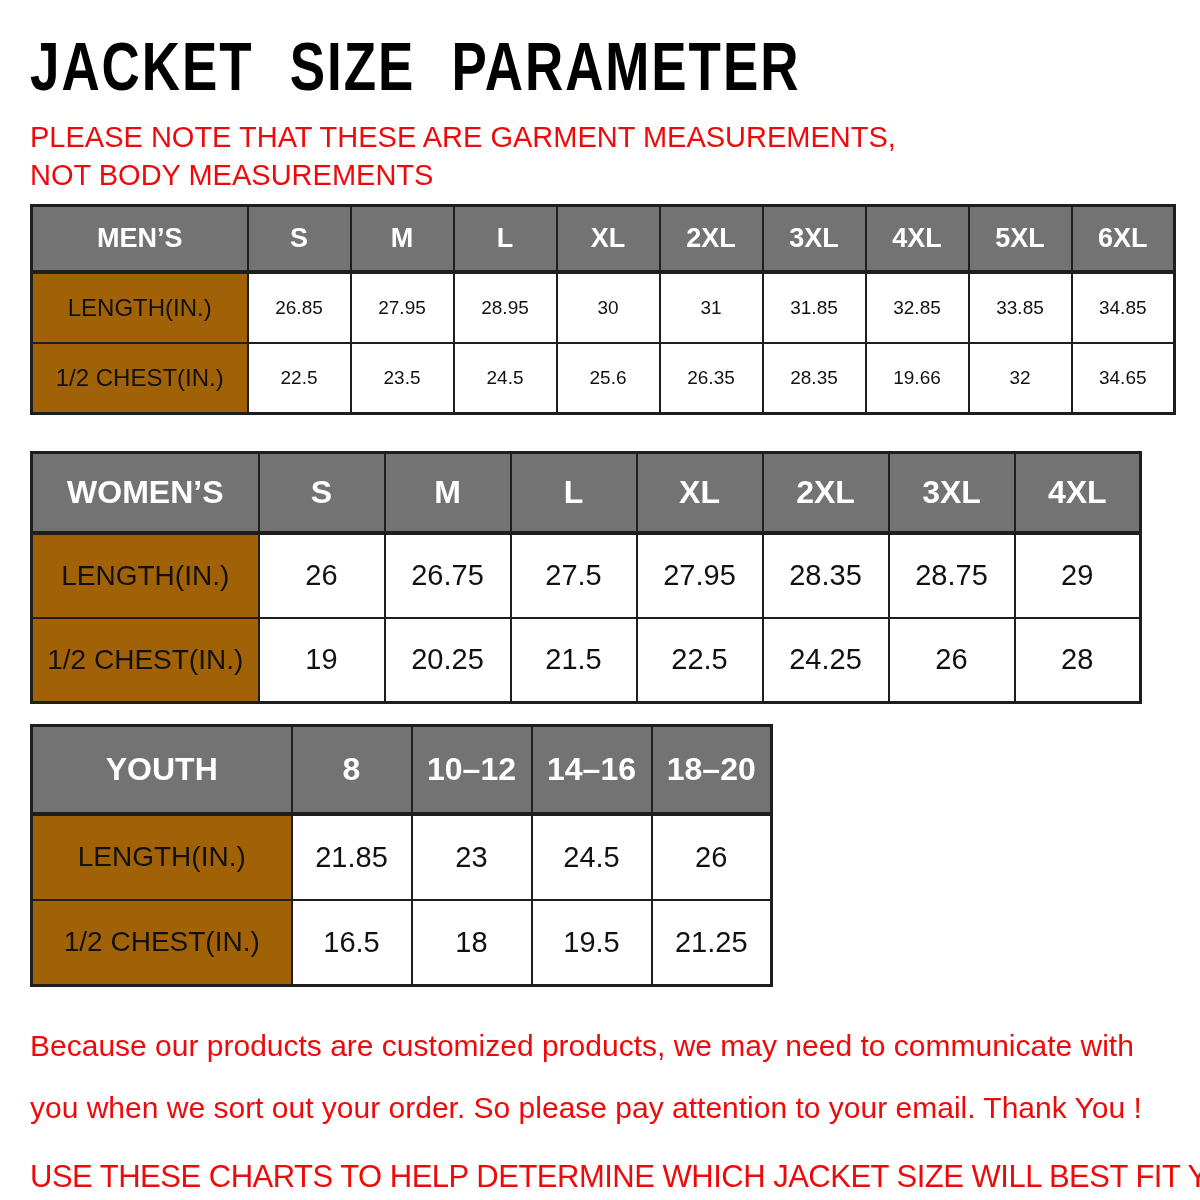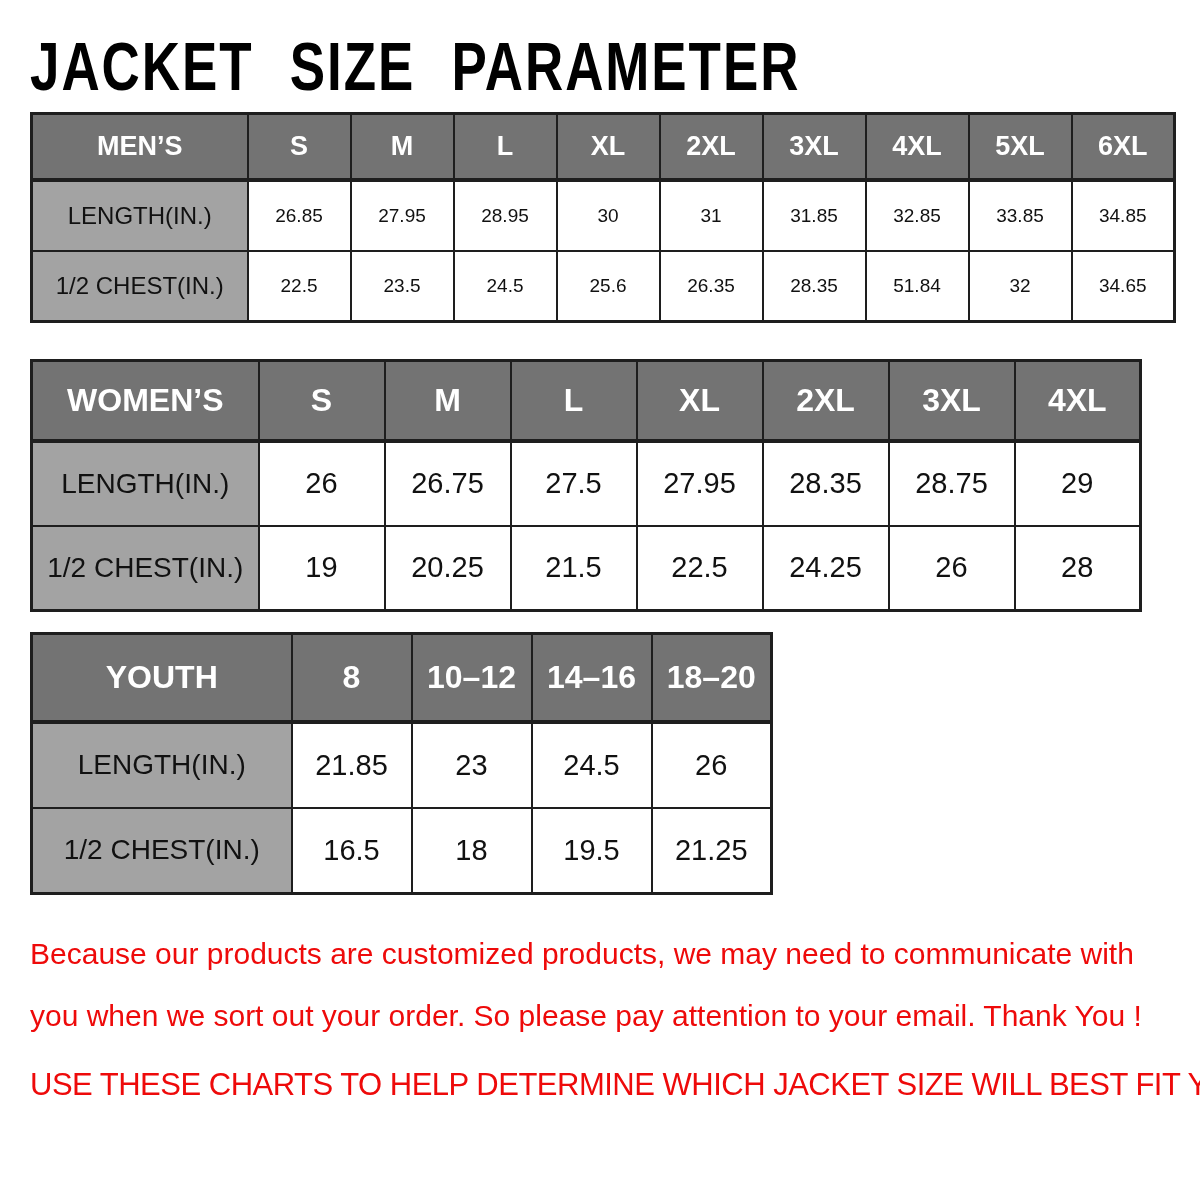--- a/index.html
+++ b/index.html
@@ -51,21 +51,21 @@
     padding: 0;
     overflow: hidden;
   }
   table.chart thead th {
     background: var(--gray, #737373);
     color: #ffffff;
     font-weight: bold;
     border-bottom-width: 4px;
   }
   table.chart tbody th {
-    background: #a3a3a3;
+    background: #a16207;
     color: #111;
     font-weight: 500;
   }
   table.chart tbody td {
     background: #ffffff;
     color: #111;
     font-weight: normal;
   }
   
   .tbl-mens { width: 1142px; margin-top: 10px; }
@@ -106,20 +106,21 @@
     white-space: nowrap;
   }
 </style>
 </head>
 <body>
 
 <div class="page">
 
   <h1 class="title">JACKET SIZE PARAMETER</h1>
 
+  <p class="note">PLEASE NOTE THAT THESE ARE GARMENT MEASUREMENTS, NOT BODY MEASUREMENTS</p>
 
   <table class="chart tbl-mens">
       <colgroup>
         <col style="width: 216px;">
         <col style="width: 103px;">
         <col style="width: 103px;">
         <col style="width: 103px;">
         <col style="width: 103px;">
         <col style="width: 103px;">
         <col style="width: 103px;">
@@ -155,21 +156,21 @@
           <td>34.85</td>
         </tr>
         <tr>
           <th>1/2 CHEST(IN.)</th>
           <td>22.5</td>
           <td>23.5</td>
           <td>24.5</td>
           <td>25.6</td>
           <td>26.35</td>
           <td>28.35</td>
-          <td>51.84</td>
+          <td>19.66</td>
           <td>32</td>
           <td>34.65</td>
         </tr>
       </tbody>
     </table>
 
   <table class="chart tbl-womens">
       <colgroup>
         <col style="width: 227px;">
         <col style="width: 126px;">

